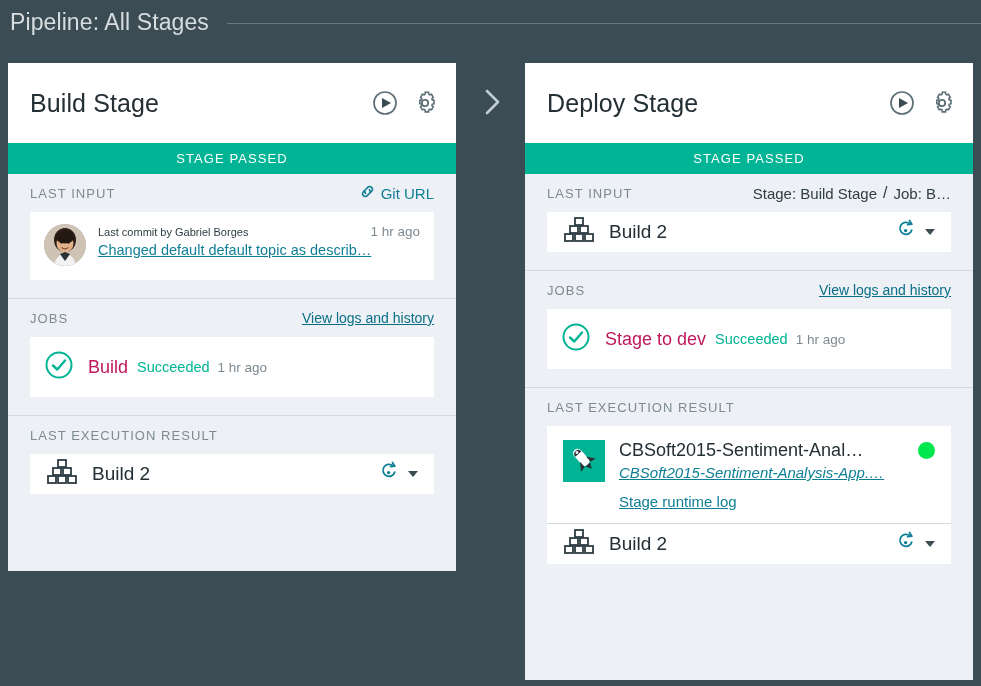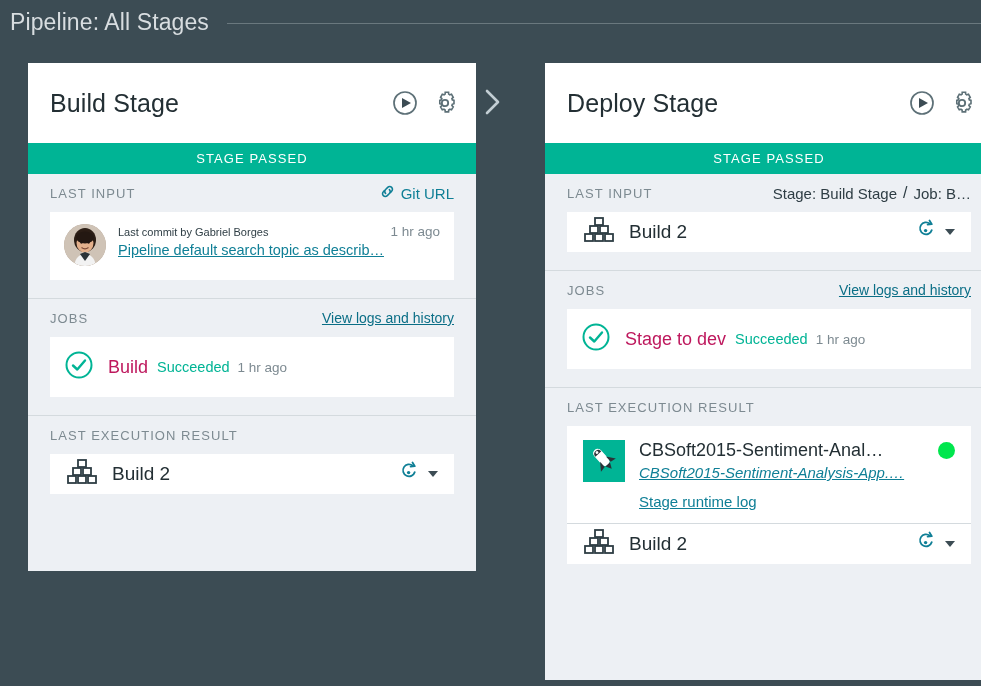--- a/index.html
+++ b/index.html
@@ -23,21 +23,20 @@
   .title-rule {
     flex: 1 1 auto; height: 1px; background: #6a787e; margin-left: 18px; margin-right: 0;
     margin-top: 2px;
   }
 
   
   .card {
     position: absolute;
     background: #edf0f4;
     box-shadow: 0 0 0 0 rgba(0,0,0,0);
-    margin-left: 20px;
   }
   #card-build { left: 8px; top: 63px; width: 448px; height: 508px; }
   #card-deploy { left: 525px; top: 63px; width: 448px; height: 617px; }
 
   .card-head {
     background: #ffffff; height: 80px;
     display: flex; align-items: center; padding: 0 18px 0 22px;
   }
   .card-head-title {
     font-size: 25px; color: #232f34; font-weight: 400; flex: 1 1 auto;
@@ -189,21 +188,21 @@
                 <ellipse cx="24.6" cy="18.6" rx="1.3" ry="1.1" fill="#201410"></ellipse>
                 <path d="M17.5 23.5q3.5 2.6 7 0" fill="none" stroke="#7d4a37" stroke-width="1.2"></path>
               </g>
             </svg>
           </span>
           <span class="commit-body">
             <span class="commit-line1">
               <span class="commit-author">Last commit by Gabriel Borges</span>
               <span class="commit-time">1 hr ago</span>
             </span>
-            <span class="commit-msg">Pipeline default search topic as describ…</span>
+            <span class="commit-msg">Changed default default topic as describ…</span>
           </span>
         </div>
       </div>
       <div class="sec-gap"></div>
     </div>
     <div class="divider"></div>
 
     <div class="section">
       <div class="section-head">
         <span class="section-label">JOBS</span>

